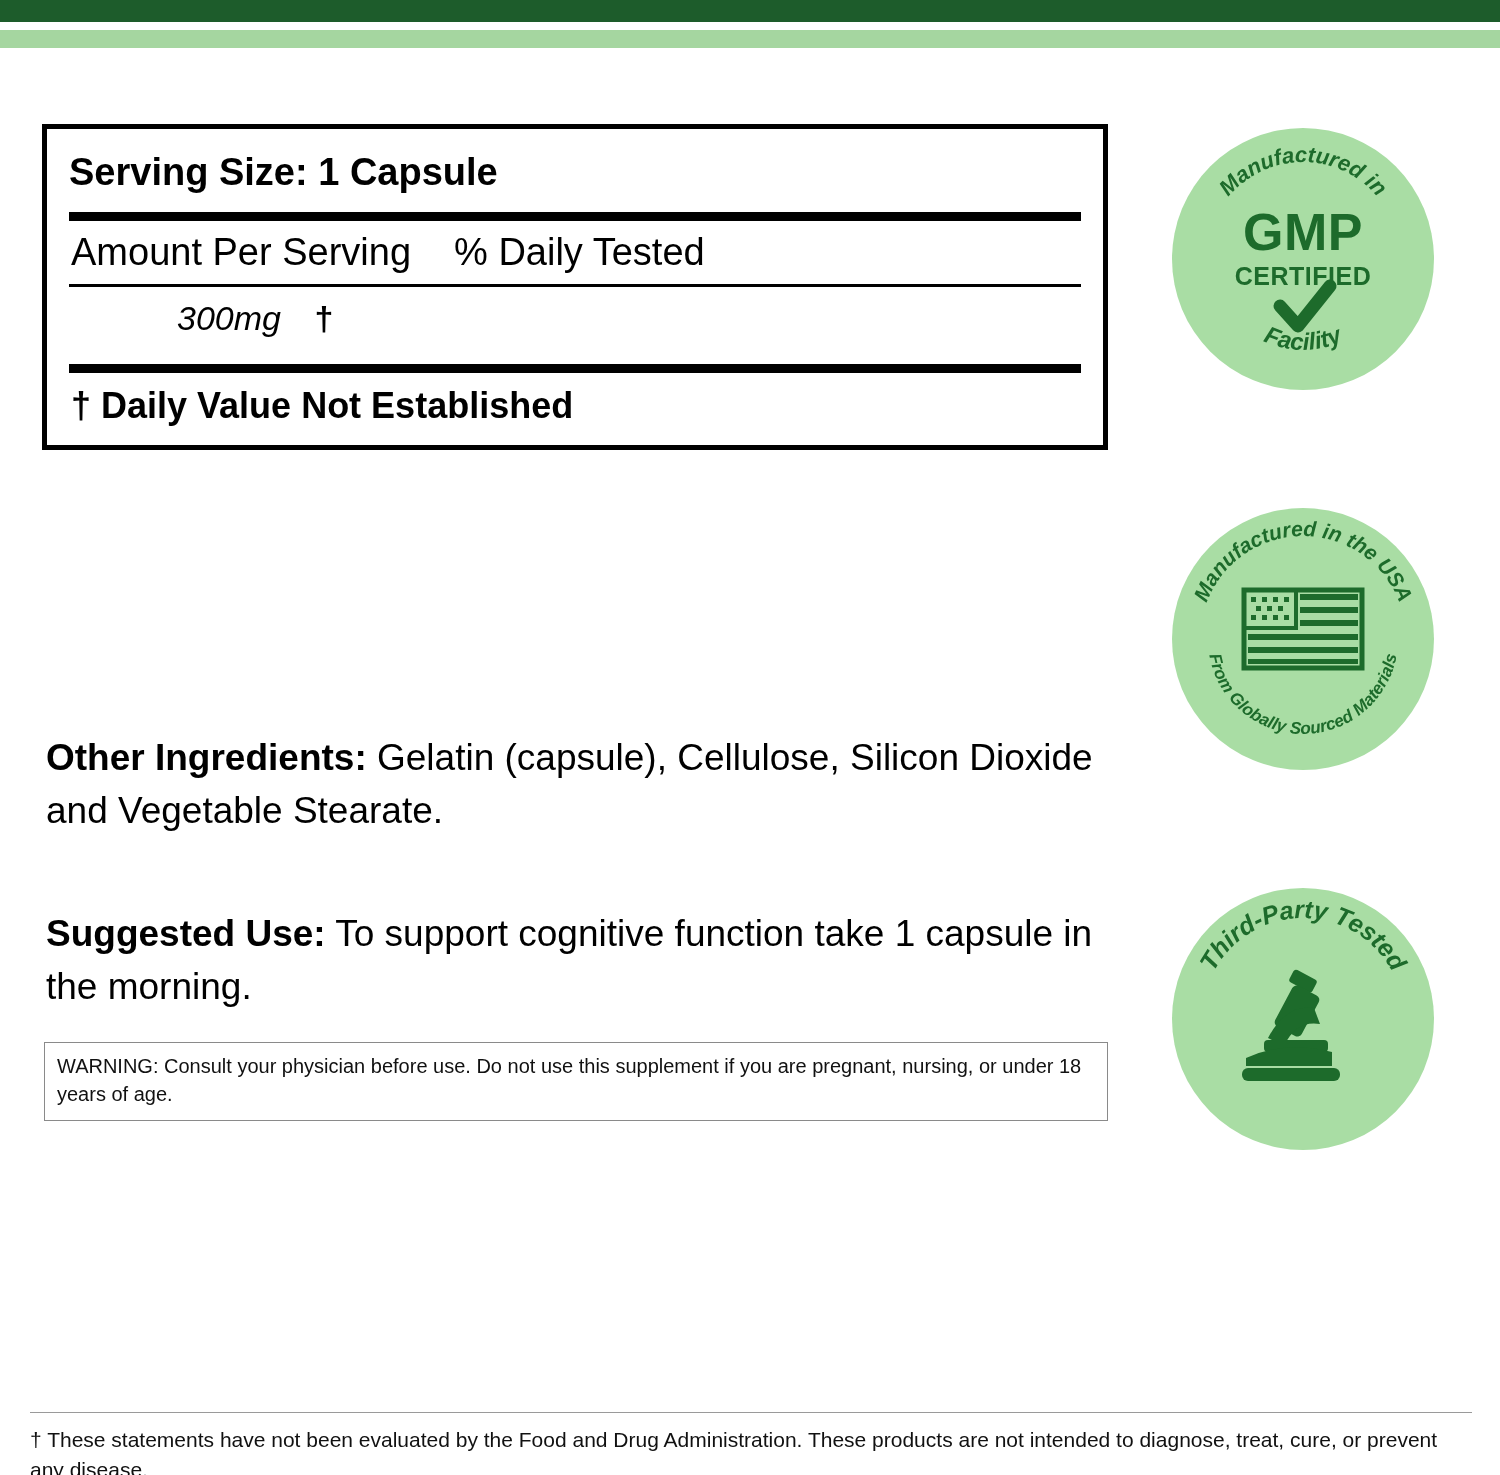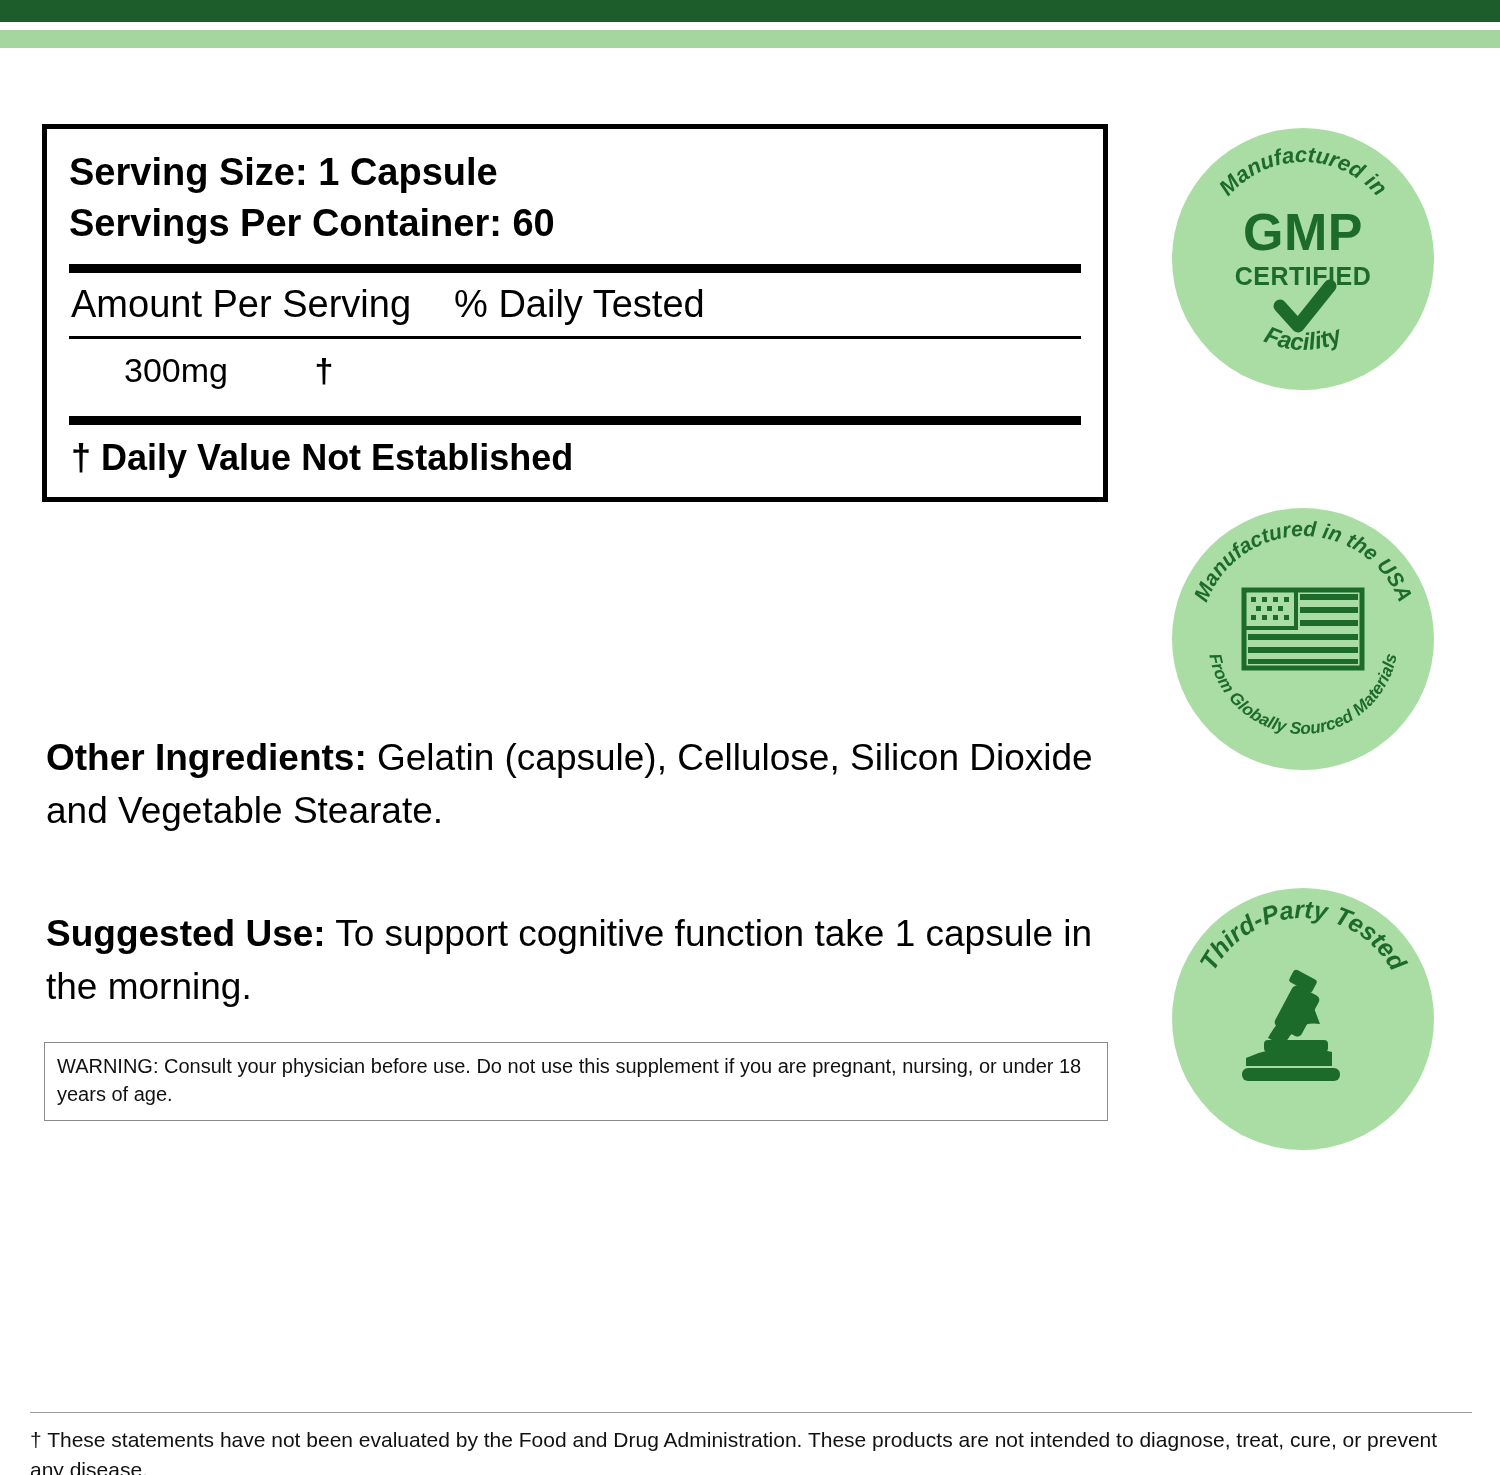--- a/index.html
+++ b/index.html
@@ -73,21 +73,21 @@
     gap: 43px;
   }
   .row-head .dv { padding-right: 8px; }
   .row-ing {
     display: flex;
     align-items: baseline;
     font-size: 34px;
     padding: 12px 2px 12px 2px;
   }
   .row-ing .ing-name { flex: 1; }
-  .row-ing .ing-amt { width: 210px; text-align: center; }
+  .row-ing .ing-amt { width: 210px; text-align: right; font-style: italic; }
   .row-ing .ing-dv { width: 86px; text-align: center; font-weight: bold; }
   .dv-note {
     font-size: 36px;
     font-weight: bold;
     padding: 12px 2px 2px 2px;
   }
 
   
   .body-text {
     position: absolute;
@@ -162,21 +162,20 @@
   }
 </style>
 </head>
 <body>
 
 <div class="top-bar-dark"></div>
 <div class="top-bar-light"></div>
 
 <div class="facts-panel">
   <div class="serving-line">Serving Size: 1 Capsule</div>
-  <div class="serving-line">Servings Per Container:  60</div>
 
   <div class="rule-thick"></div>
 
   <div class="row-head">
     <span>Amount Per Serving</span>
     <span class="dv">% Daily Tested</span>
   </div>
 
   <div class="rule-thin"></div>
 

